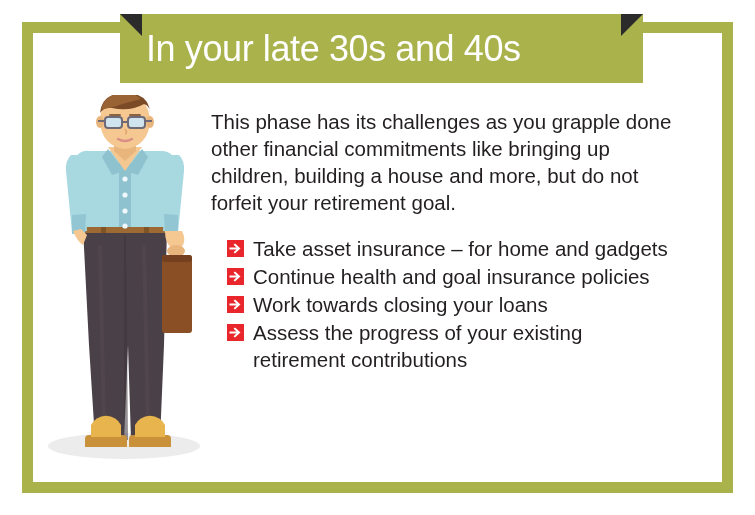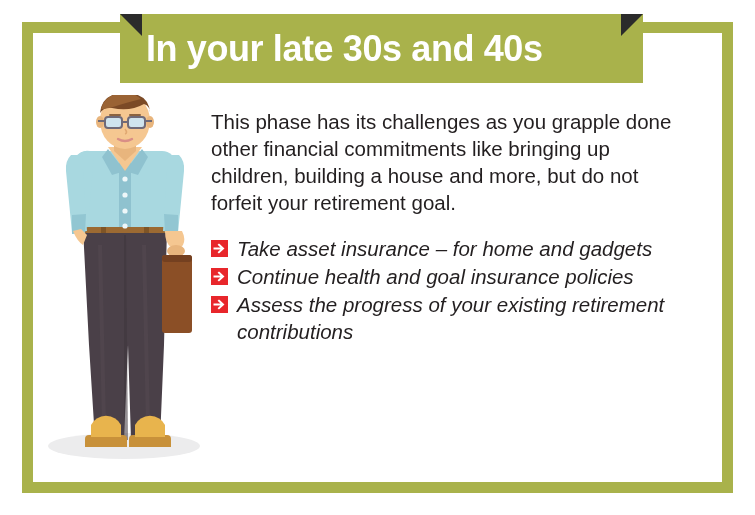--- a/index.html
+++ b/index.html
@@ -67,43 +67,42 @@
   .ribbon-title {
     position: absolute;
     left: 26px;
     top: 0;
     right: 20px;
     height: 69px;
     display: flex;
     align-items: center;
     color: #ffffff;
     font-size: 36px;
-    font-weight: bold;
+    font-weight: normal;
     letter-spacing: -0.4px;
     white-space: nowrap;
   }
 
   
   .content {
     position: absolute;
     left: 211px;
     top: 108px;
     width: 480px;
   }
   .intro {
     color: #231f20;
     font-size: 20.5px;
     line-height: 27px;
     margin: 0 0 19px 0;
   }
   .bullets {
     list-style: none;
-    margin: 0;
+    margin: 16px;
     padding: 0;
-    font-style: italic;
   }
   .bullet {
     position: relative;
     padding-left: 26px;
     color: #231f20;
     font-size: 20.5px;
     line-height: 27px;
     margin-bottom: 1px;
   }
   .bullet-icon {
@@ -237,18 +236,26 @@
               <path d="M3.5 8.5 h8 M8 4.8 L12 8.5 L8 12.2" stroke="#ffffff" stroke-width="2" fill="none" stroke-linecap="square"></path>
             </svg>
         </span>
       </li>
       <li class="bullet">
         <span class="bullet-icon">
           <svg width="17" height="17" viewBox="0 0 17 17">
               <path d="M3.5 8.5 h8 M8 4.8 L12 8.5 L8 12.2" stroke="#ffffff" stroke-width="2" fill="none" stroke-linecap="square"></path>
             </svg>
         </span>
+        <span>Work towards closing your loans</span>
+      </li>
+      <li class="bullet">
+        <span class="bullet-icon">
+          <svg width="17" height="17" viewBox="0 0 17 17">
+              <path d="M3.5 8.5 h8 M8 4.8 L12 8.5 L8 12.2" stroke="#ffffff" stroke-width="2" fill="none" stroke-linecap="square"></path>
+            </svg>
+        </span>
         <span>Assess the progress of your existing retirement contributions</span>
       </li>
     </ul>
   </div>
 
 </div>
 
 </body></html>

